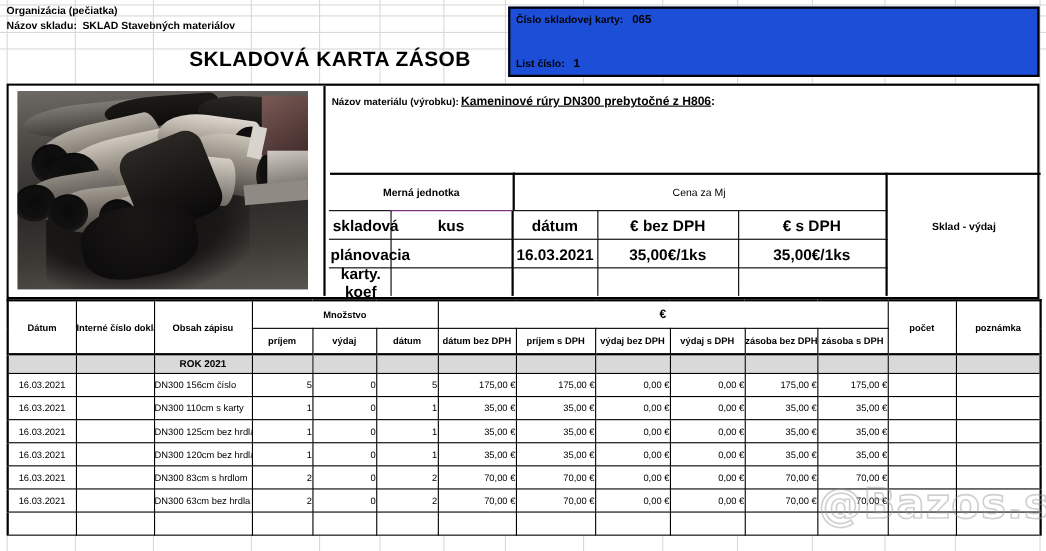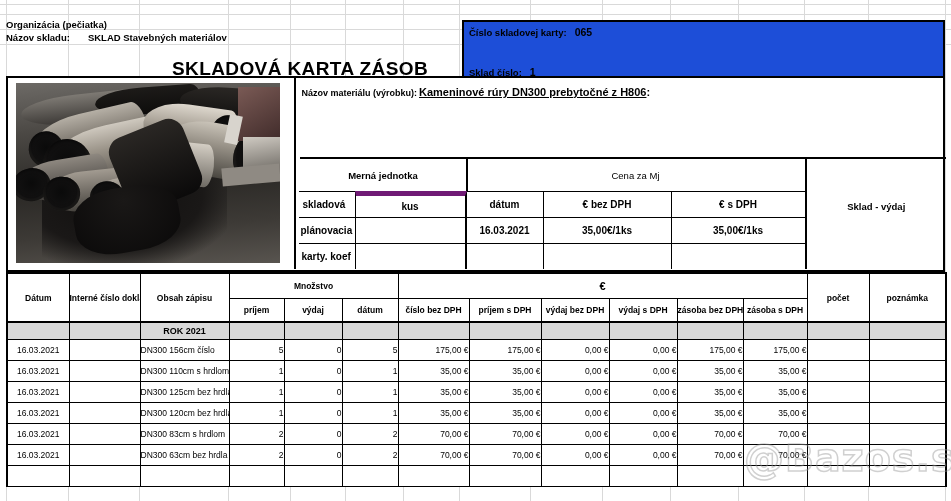--- a/index.html
+++ b/index.html
@@ -25,36 +25,36 @@
     left: 0; top: 0;
     width: 951px; height: 501px;
     pointer-events: none;
   }
   .gl-h { position: absolute; left: 0; width: 951px; height: 1px; background: #d9d9d9; }
   .gl-v { position: absolute; top: 0; width: 1px; height: 501px; background: #d9d9d9; }
 
   
   .band-top {
     position: absolute;
-    left: 0; top: 14px;
+    left: 0; top: 0;
     width: 797px; height: 76px;
   }
   .org-box {
     position: absolute;
     left: 6px; top: 4px;
     width: 450px;
   }
   .org-line {
     font-size: 9.5px;
     font-weight: bold;
     color: #000;
     line-height: 13px;
     white-space: nowrap;
   }
-  .org-line .val { font-weight: bold; padding-left: 18px; }
+  .org-line .val { font-weight: bold; padding-left: 5px; }
 
   .main-title {
     position: absolute;
     left: 140px; top: 44px;
     width: 320px;
     text-align: center;
     font-size: 19px;
     font-weight: bold;
     letter-spacing: 0.4px;
     color: #000;
@@ -122,21 +122,21 @@
     position: absolute;
     border-radius: 50%;
     background: radial-gradient(ellipse at 50% 45%, #0a0a0a 0%, #121111 58%, #3a3733 78%, #8d877f 100%);
     box-shadow: inset 0 0 5px #000;
   }
 
   .spec-cell {
     position: absolute;
     top: 0;
     box-sizing: border-box;
-    font-size: 10px;
+    font-size: 14px;
     color: #000;
     display: flex;
     align-items: center;
     justify-content: center;
     text-align: center;
   }
 
   .matname {
     position: absolute;
     left: 290.5px; top: 0px;
@@ -248,21 +248,21 @@
       </div>
     </div>
 
     <div class="main-title">SKLADOVÁ KARTA ZÁSOB</div>
 
     <div class="card-box">
       <div class="card-line one">
         <span>Číslo skladovej karty:</span><span class="val">065</span>
       </div>
       <div class="card-line two">
-        <span>Sklad číslo:</span><span class="val">1</span>
+        <span>List číslo:</span><span class="val">1</span>
       </div>
     </div>
   </div>
 
   <div class="mid-outer">
 
     <div class="photo-cell">
       <div class="photo">
         <div class="bgfloor"></div>
         <div class="shadowmass"></div>
@@ -319,21 +319,21 @@
     <div class="spec-cell" style="left:458.5px;top:79px;width:340px;height:34px;border-top:2.5px solid #000;border-right:2.5px solid #000;font-weight:normal;font-size:9.5px;">
       <span>Cena za Mj</span>
     </div>
     <div class="spec-cell" style="left:798.5px;top:79px;width:139.5px;height:96px;border-top:2.5px solid #000;font-weight:bold;font-size:9.5px;">
       <span>Sklad - výdaj</span>
     </div>
 
     <div class="spec-cell" style="left:290.5px;top:113px;width:56px;height:26px;border-top:1px solid #000;font-weight:bold;justify-content:flex-start;padding-left:4px;">
       <span>skladová</span>
     </div>
-    <div class="spec-cell" style="left:346.5px;top:113px;width:112px;height:26px;border-top:5px solid #701a75;border-left:1px solid #000;border-right:2.5px solid #000;font-weight:bold;">
+    <div class="spec-cell" style="left:346.5px;top:113px;width:112px;height:26px;border-top:1px solid #701a75;border-left:1px solid #000;border-right:2.5px solid #000;font-weight:bold;">
       <span>kus</span>
     </div>
     <div class="spec-cell" style="left:458.5px;top:113px;width:76px;height:26px;border-top:1px solid #000;font-weight:bold;">
       <span>dátum</span>
     </div>
     <div class="spec-cell" style="left:534.5px;top:113px;width:128px;height:26px;border-top:1px solid #000;border-left:1px solid #000;font-weight:bold;">
       <span>€ bez DPH</span>
     </div>
     <div class="spec-cell" style="left:662.5px;top:113px;width:136px;height:26px;border-top:1px solid #000;border-left:1px solid #000;border-right:2.5px solid #000;font-weight:bold;">
       <span>€ s DPH</span>
@@ -396,21 +396,21 @@
       <th rowspan="2" class="thick-t">Obsah zápisu</th>
       <th colspan="3" class="thick-t" style="height:24px">Množstvo</th>
       <th colspan="6" class="thick-t" style="height:24px;font-size:11px">€</th>
       <th rowspan="2" class="thick-t">počet</th>
       <th rowspan="2" class="thick-t thick-r">poznámka</th>
     </tr>
     <tr class="hrow2">
       <th style="height:22px">príjem</th>
       <th>výdaj</th>
       <th>dátum</th>
-      <th>číslo bez DPH</th>
+      <th>dátum bez DPH</th>
       <th>príjem s DPH</th>
       <th>výdaj bez DPH</th>
       <th>výdaj s DPH</th>
       <th>zásoba bez DPH</th>
       <th>zásoba s DPH</th>
     </tr>
     <tr class="row-year">
       <td class="thick-l thick-t"></td>
       <td class="thick-t"></td>
       <td class="thick-t">ROK 2021</td>
@@ -440,21 +440,21 @@
           <td class="c-eur">0,00 €</td>
           <td class="c-eur">0,00 €</td>
           <td class="c-eur">175,00 €</td>
           <td class="c-eur">175,00 €</td>
           <td class="c-date"></td>
           <td class="c-desc thick-r"></td>
         </tr>
         <tr class="drow">
           <td class="c-date thick-l">16.03.2021</td>
           <td class="c-date"></td>
-          <td class="c-desc">DN300  110cm s hrdlom</td>
+          <td class="c-desc">DN300  110cm s karty</td>
           <td class="c-num">1</td>
           <td class="c-num">0</td>
           <td class="c-num">1</td>
           <td class="c-eur">35,00 €</td>
           <td class="c-eur">35,00 €</td>
           <td class="c-eur">0,00 €</td>
           <td class="c-eur">0,00 €</td>
           <td class="c-eur">35,00 €</td>
           <td class="c-eur">35,00 €</td>
           <td class="c-date"></td>

